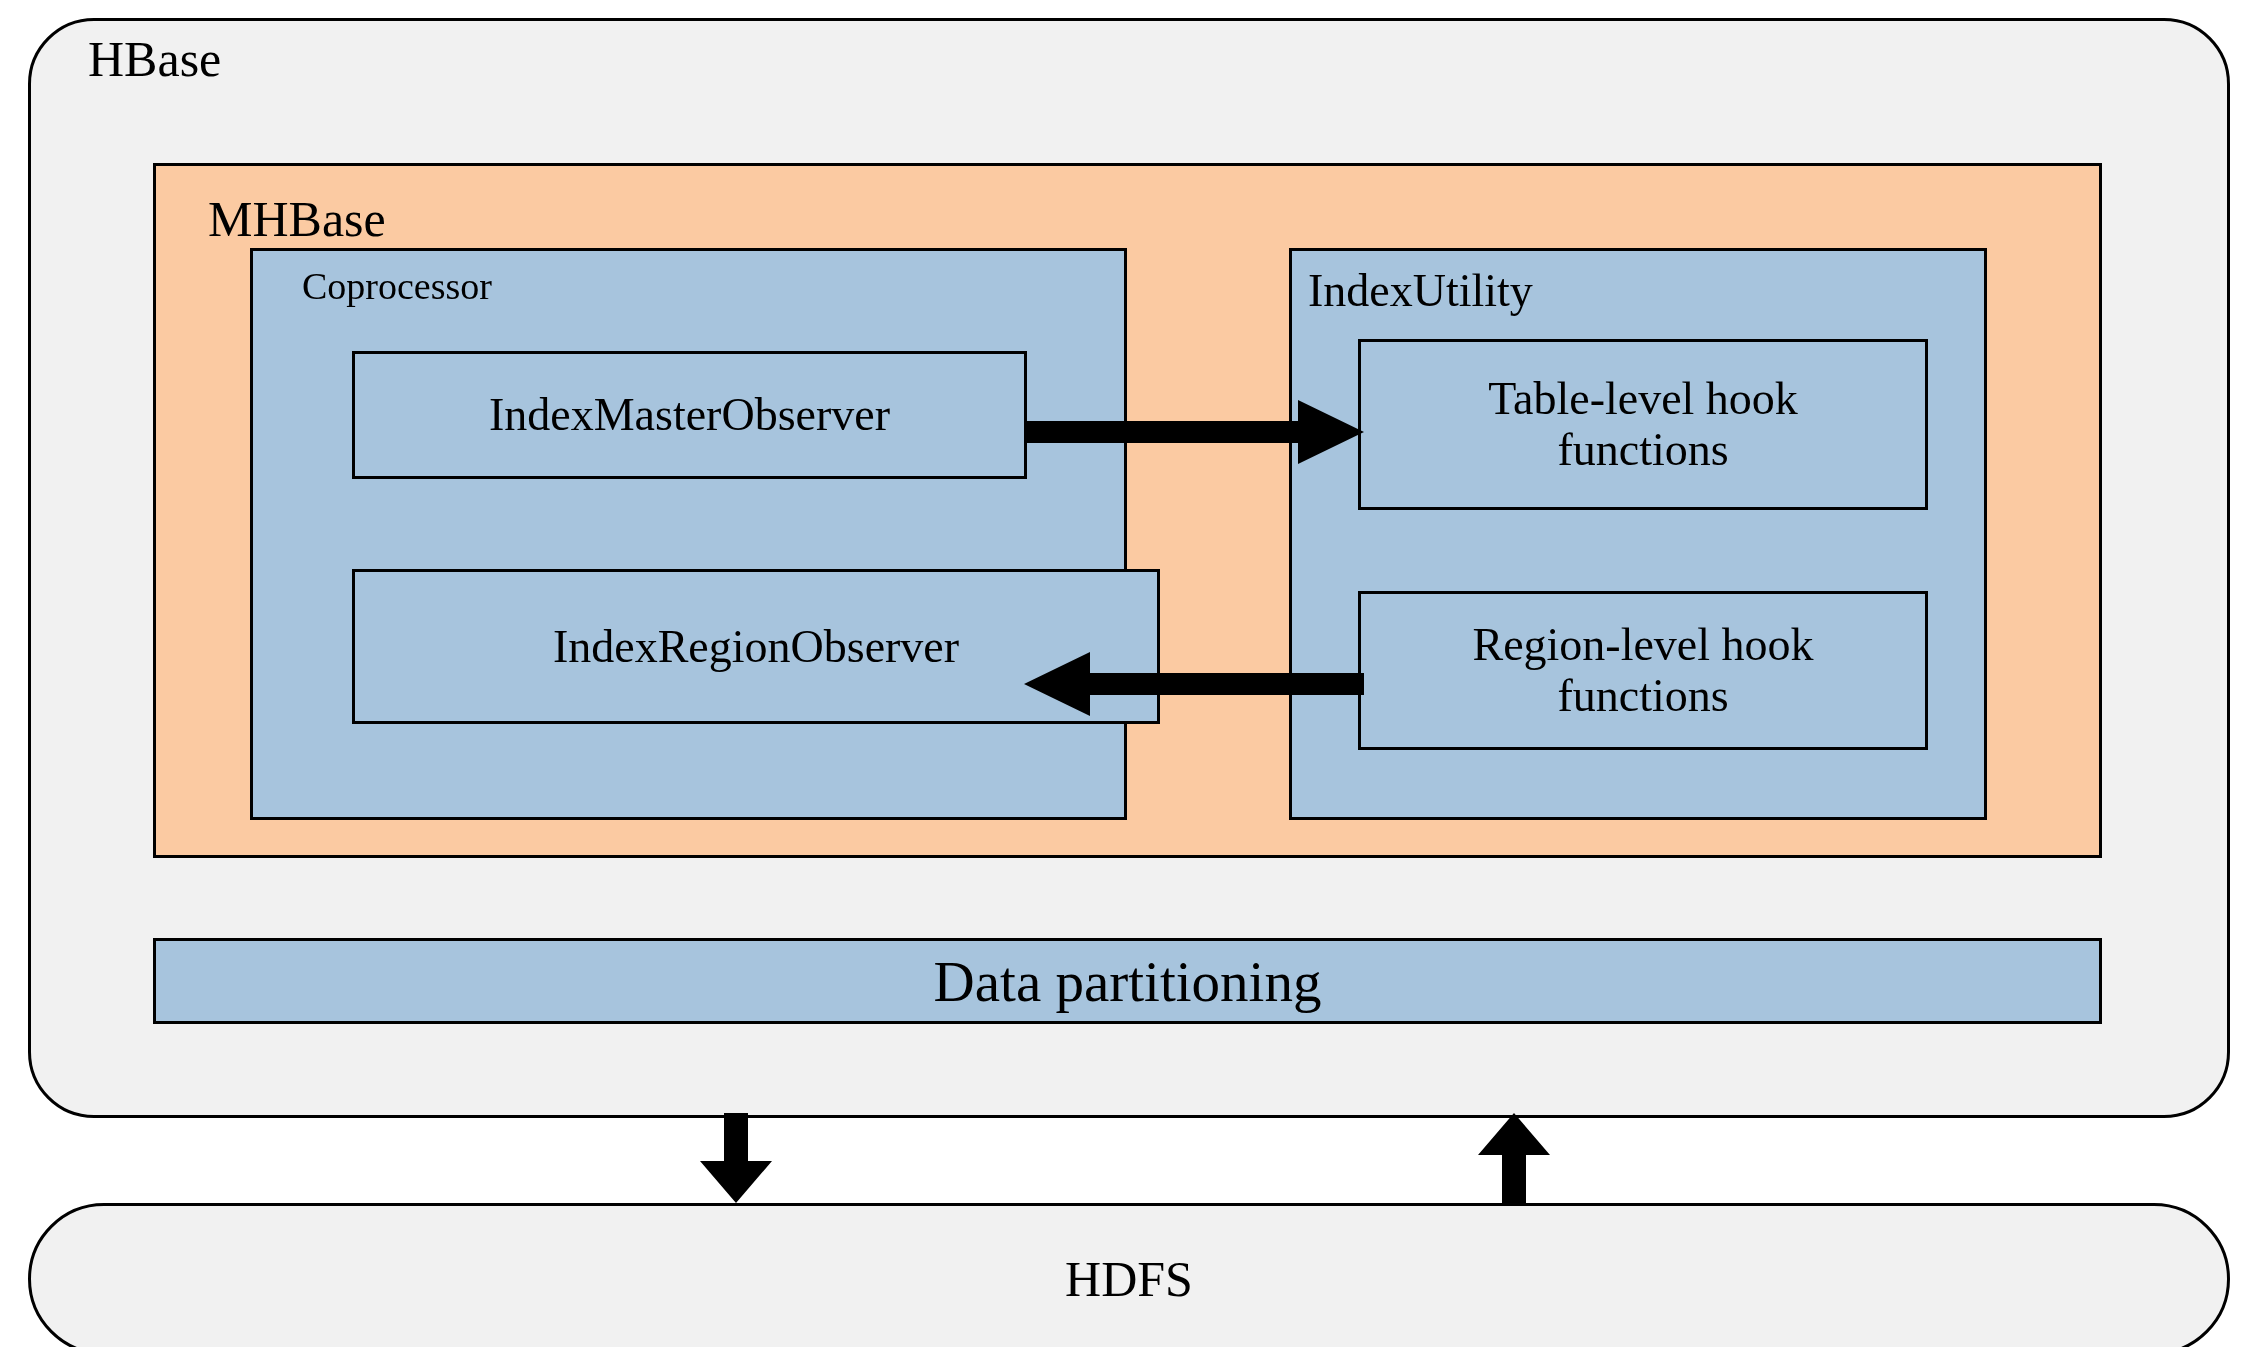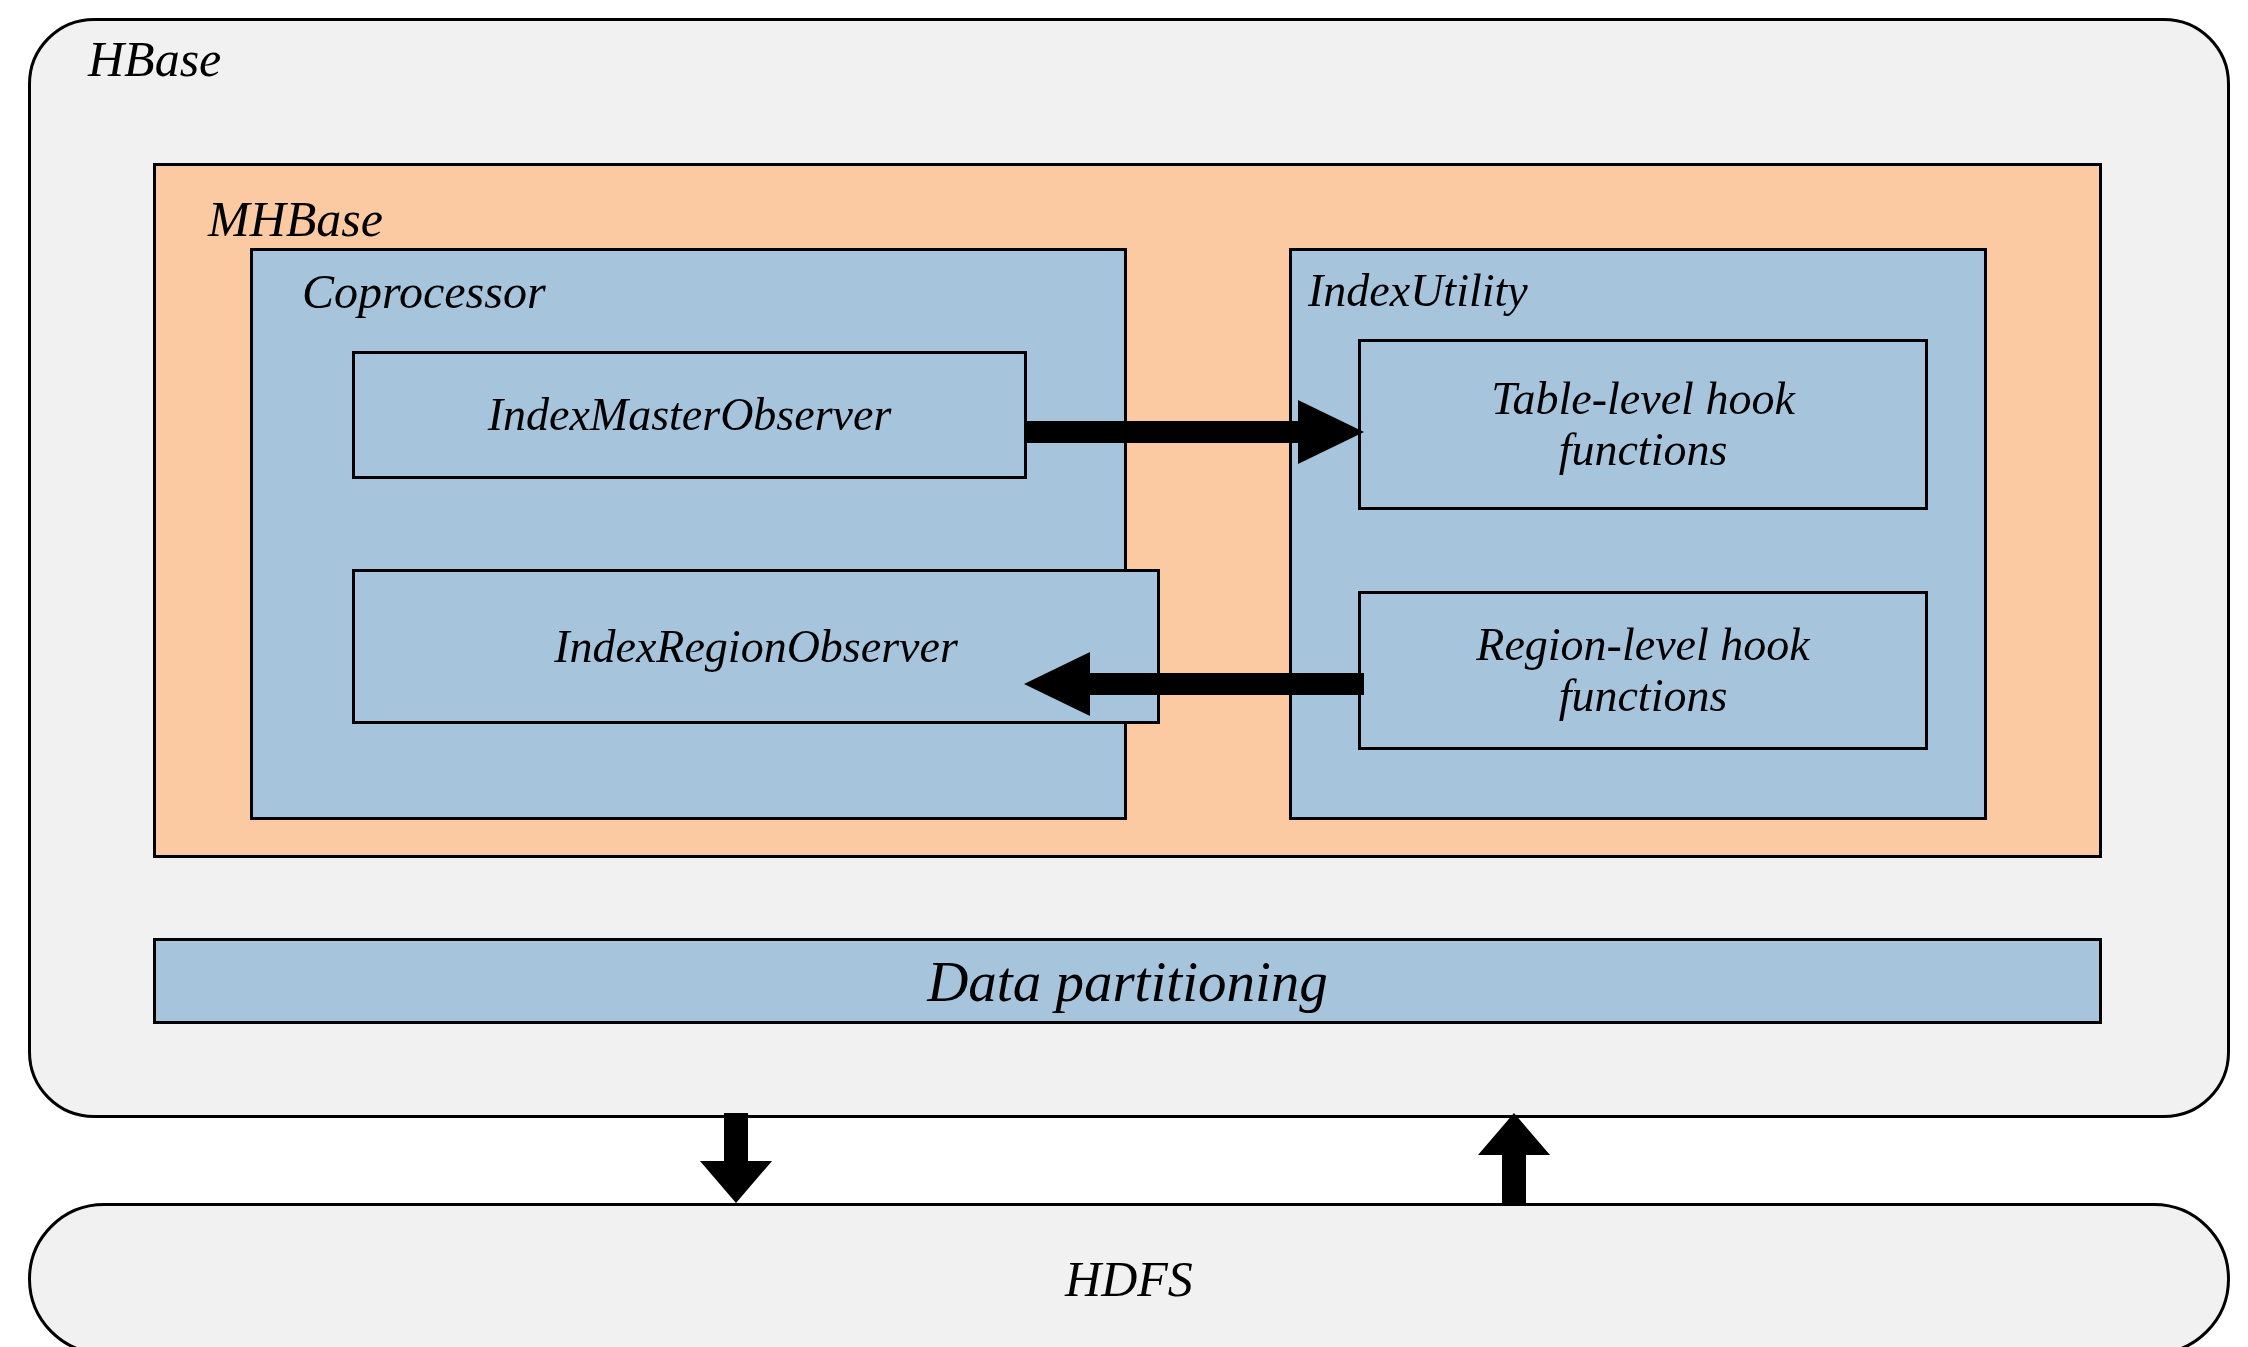--- a/index.html
+++ b/index.html
@@ -7,21 +7,20 @@
     padding: 0;
     background: #ffffff;
   }
   #canvas {
     position: relative;
     width: 2248px;
     height: 1347px;
     background: #ffffff;
     font-family: "Liberation Serif", "DejaVu Serif", serif;
     overflow: hidden;
-    font-style: italic;
   }
 
   
   .box {
     position: absolute;
     box-sizing: border-box;
     border: 3px solid #000000;
   }
   .rounded-container {
     border-radius: 66px;
@@ -87,21 +86,21 @@
   <div class="label label-corner" style="left:88px; top:32px;">HBase</div>
 
   <div class="box orange" style="left:153px; top:163px; width:1949px; height:695px;">
   </div>
 
   <div class="label label-corner" style="left:208px; top:168px;margin-top:24px;">MHBase</div>
 
   <div class="box blue" style="left:250px; top:248px; width:877px; height:572px;">
   </div>
 
-  <div class="label" style="left:302px; top:266px; font-size:48px;">Coprocessor</div>
+  <div class="label" style="left:302px; top:266px; font-size:38px;">Coprocessor</div>
 
   <div class="box blue" style="left:352px; top:351px; width:675px; height:128px; border-width:3px;">
     <div class="box-text">IndexMasterObserver</div>
   </div>
 
   <div class="box blue" style="left:352px; top:569px; width:808px; height:155px; border-width:3px;">
     <div class="box-text">IndexRegionObserver</div>
   </div>
 
   <div class="box blue" style="left:1289px; top:248px; width:698px; height:572px;">

